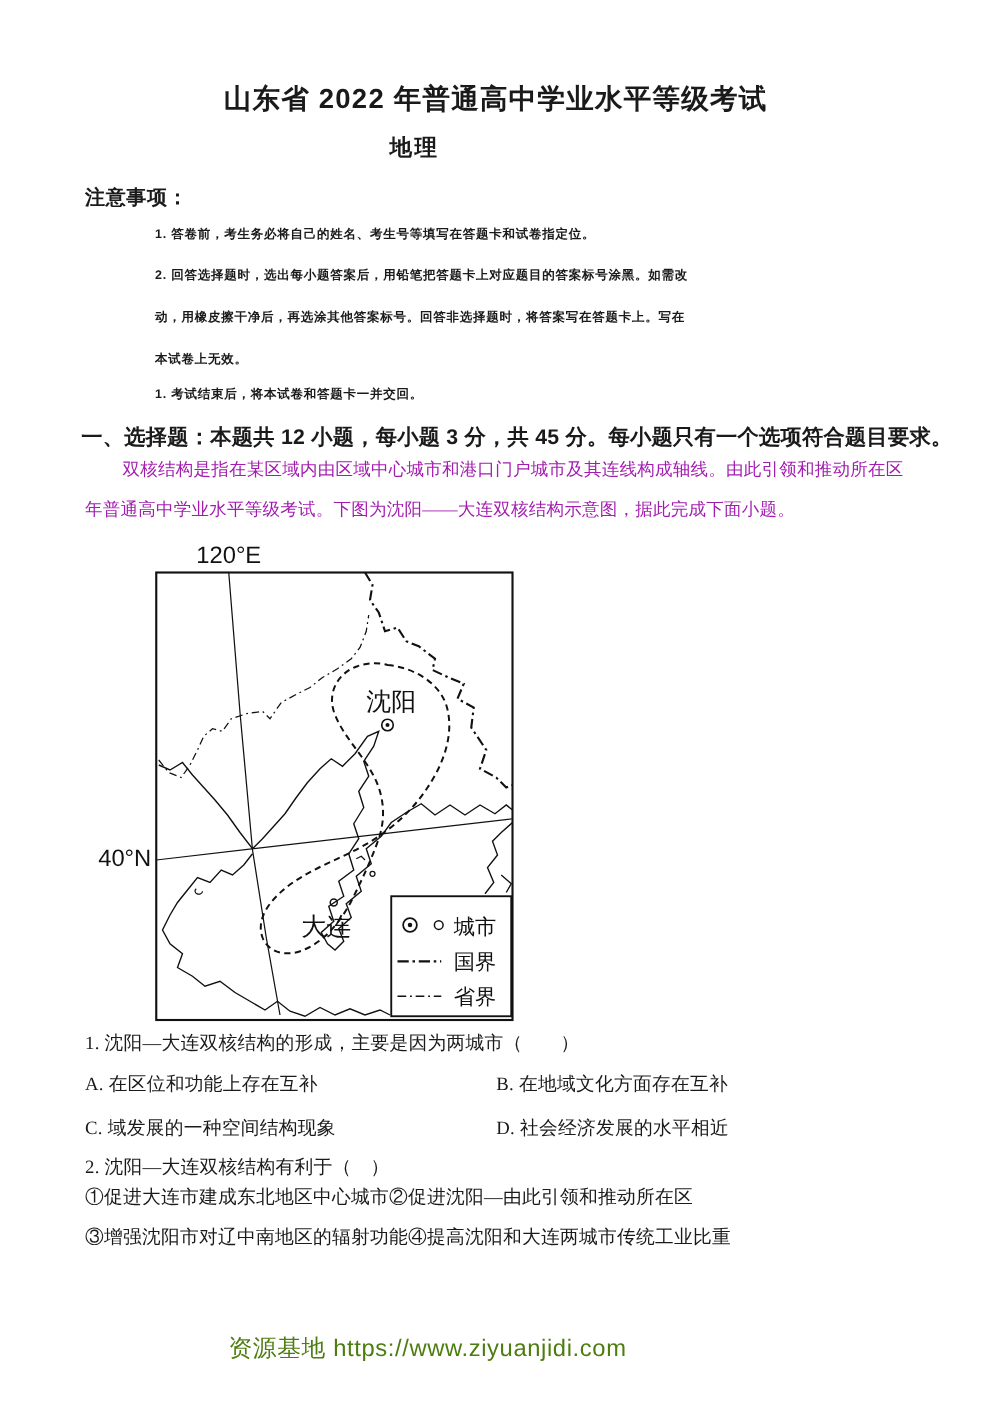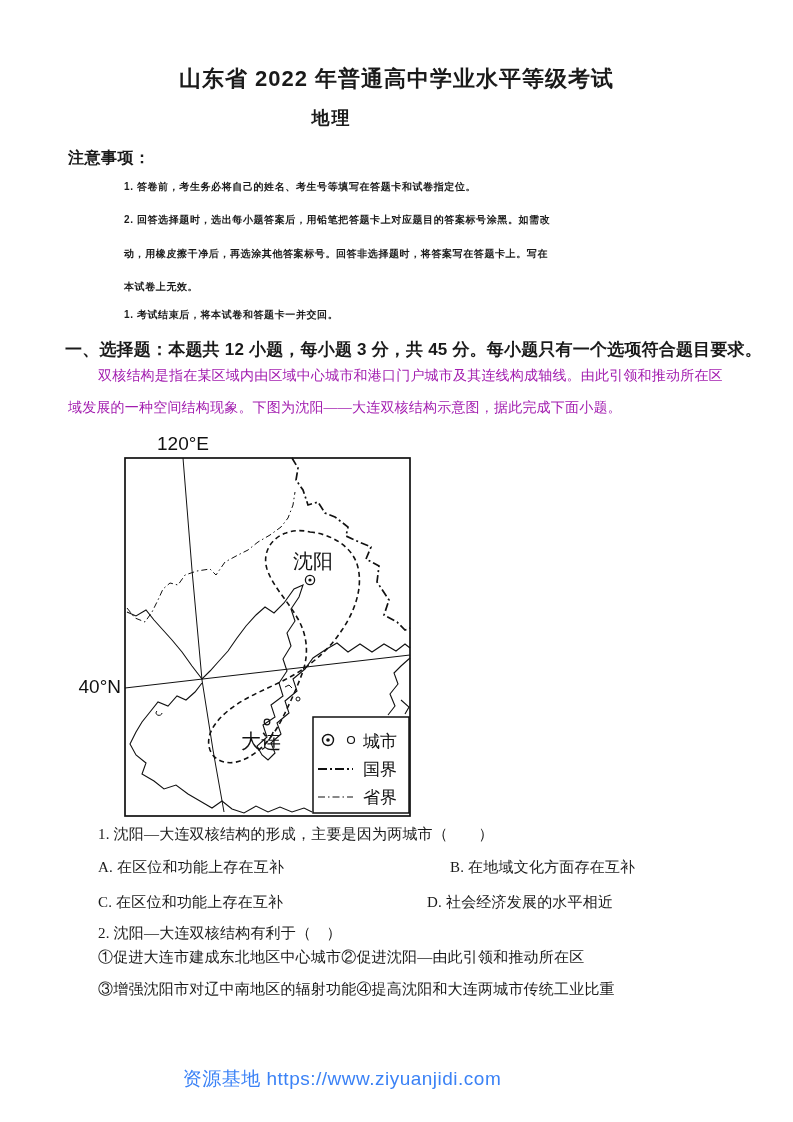--- a/index.html
+++ b/index.html
@@ -9,42 +9,42 @@
     font-family:"Liberation Serif", serif; color:#1a1a1a;
   }
   .abs { position:absolute; white-space:nowrap; }
   .sans-b { font-family:"Liberation Sans", sans-serif; font-weight:bold;text-align:center; }
   .title { top:64px; left:0; width:793px; text-align:center; font-size:22px; letter-spacing:1px; }
   .subtitle { top:106px; left:0; width:663px; text-align:center; font-size:18px; letter-spacing:2px; }
   .notice-h { top:148px; left:68px; font-size:16px; letter-spacing:.5px; }
   .n-line { left:84px; font-size:10px; letter-spacing:.6px;margin-left:40px; }
   .sec-h { top:338px; left:65px; font-size:17px; letter-spacing:.2px; }
   .passage { font-size:14px; letter-spacing:.2px; color:#a21caf; }
-  .q { font-size:15px; letter-spacing:.2px;margin-left:30px; }
+  .q { font-size:15px; letter-spacing:.2px; }
   .footer { top:1066px; left:0; width:684px; text-align:center;
-    font-family:"Liberation Sans", sans-serif; font-size:19px; color:#3b82f6; letter-spacing:.5px; }
+    font-family:"Liberation Sans", sans-serif; font-size:19px; color:#4d7c0f; letter-spacing:.5px; }
   svg text { font-family:"Liberation Sans", sans-serif; fill:#111; }
 </style>
 </head>
 <body>
 
 <div class="abs title sans-b">山东省 2022 年普通高中学业水平等级考试</div>
 <div class="abs subtitle sans-b">地理</div>
 
 <div class="abs notice-h sans-b">注意事项：</div>
 <div class="abs n-line sans-b" style="top:180px">1. 答卷前，考生务必将自己的姓名、考生号等填写在答题卡和试卷指定位。</div>
 <div class="abs n-line sans-b" style="top:213px">2. 回答选择题时，选出每小题答案后，用铅笔把答题卡上对应题目的答案标号涂黑。如需改</div>
 <div class="abs n-line sans-b" style="top:247px">动，用橡皮擦干净后，再选涂其他答案标号。回答非选择题时，将答案写在答题卡上。写在</div>
 <div class="abs n-line sans-b" style="top:280px">本试卷上无效。</div>
 <div class="abs n-line sans-b" style="top:308px">1. 考试结束后，将本试卷和答题卡一并交回。</div>
 
 <div class="abs sec-h sans-b">一、选择题：本题共 12 小题，每小题 3 分，共 45 分。每小题只有一个选项符合题目要求。</div>
 
 <div class="abs passage" style="top:367px; left:98px">双核结构是指在某区域内由区域中心城市和港口门户城市及其连线构成轴线。由此引领和推动所在区</div>
-<div class="abs passage" style="top:399px; left:68px">域发展的一种空间结构现象。下图为沈阳——大连双核结构示意图，据此完成下面小题。</div>
+<div class="abs passage" style="top:399px; left:68px">年普通高中学业水平等级考试。下图为沈阳——大连双核结构示意图，据此完成下面小题。</div>
 
 <svg class="abs" style="top:430px; left:75px" width="340" height="390" viewBox="0 0 340 390">
 
   <text x="108" y="20" font-size="19" text-anchor="middle">120°E</text>
   <text x="46" y="263" font-size="19" text-anchor="end">40°N</text>
 
   <rect x="50" y="28" width="285" height="358" fill="none" stroke="#111" stroke-width="1.7"></rect>
 
   <path d="M108,28 L117,140 L127,250 L138,320 L149,382" fill="none" stroke="#111" stroke-width="1"></path>
   <path d="M50,258 L335,225" fill="none" stroke="#111" stroke-width="1"></path>
@@ -81,21 +81,21 @@
     <text x="288" y="317" font-size="17">城市</text>
     <path d="M243,339 L278,339" stroke="#111" stroke-width="1.8" stroke-dasharray="9 3 2 3"></path>
     <text x="288" y="345" font-size="17">国界</text>
     <path d="M243,367 L278,367" stroke="#111" stroke-width="1.1" stroke-dasharray="7 3 1.5 3"></path>
     <text x="288" y="373" font-size="17">省界</text>
   </g>
 </svg>
 
 <div class="abs q" style="top:825px; left:68px">1. 沈阳—大连双核结构的形成，主要是因为两城市（　　）</div>
 <div class="abs q" style="top:858px; left:68px">A. 在区位和功能上存在互补</div>
-<div class="abs q" style="top:858px; left:420px">B. 在地域文化方面存在互补</div>
-<div class="abs q" style="top:893px; left:68px">C. 在区位和功能上存在互补</div>
+<div class="abs q" style="top:858px; left:397px">B. 在地域文化方面存在互补</div>
+<div class="abs q" style="top:893px; left:68px">C. 域发展的一种空间结构现象</div>
 <div class="abs q" style="top:893px; left:397px">D. 社会经济发展的水平相近</div>
 
 <div class="abs q" style="top:924px; left:68px">2. 沈阳—大连双核结构有利于（　）</div>
 <div class="abs q" style="top:948px; left:68px">①促进大连市建成东北地区中心城市②促进沈阳—由此引领和推动所在区</div>
 <div class="abs q" style="top:980px; left:68px">③增强沈阳市对辽中南地区的辐射功能④提高沈阳和大连两城市传统工业比重</div>
 
 <div class="abs footer">资源基地 https://www.ziyuanjidi.com</div>
 
 </body></html>

